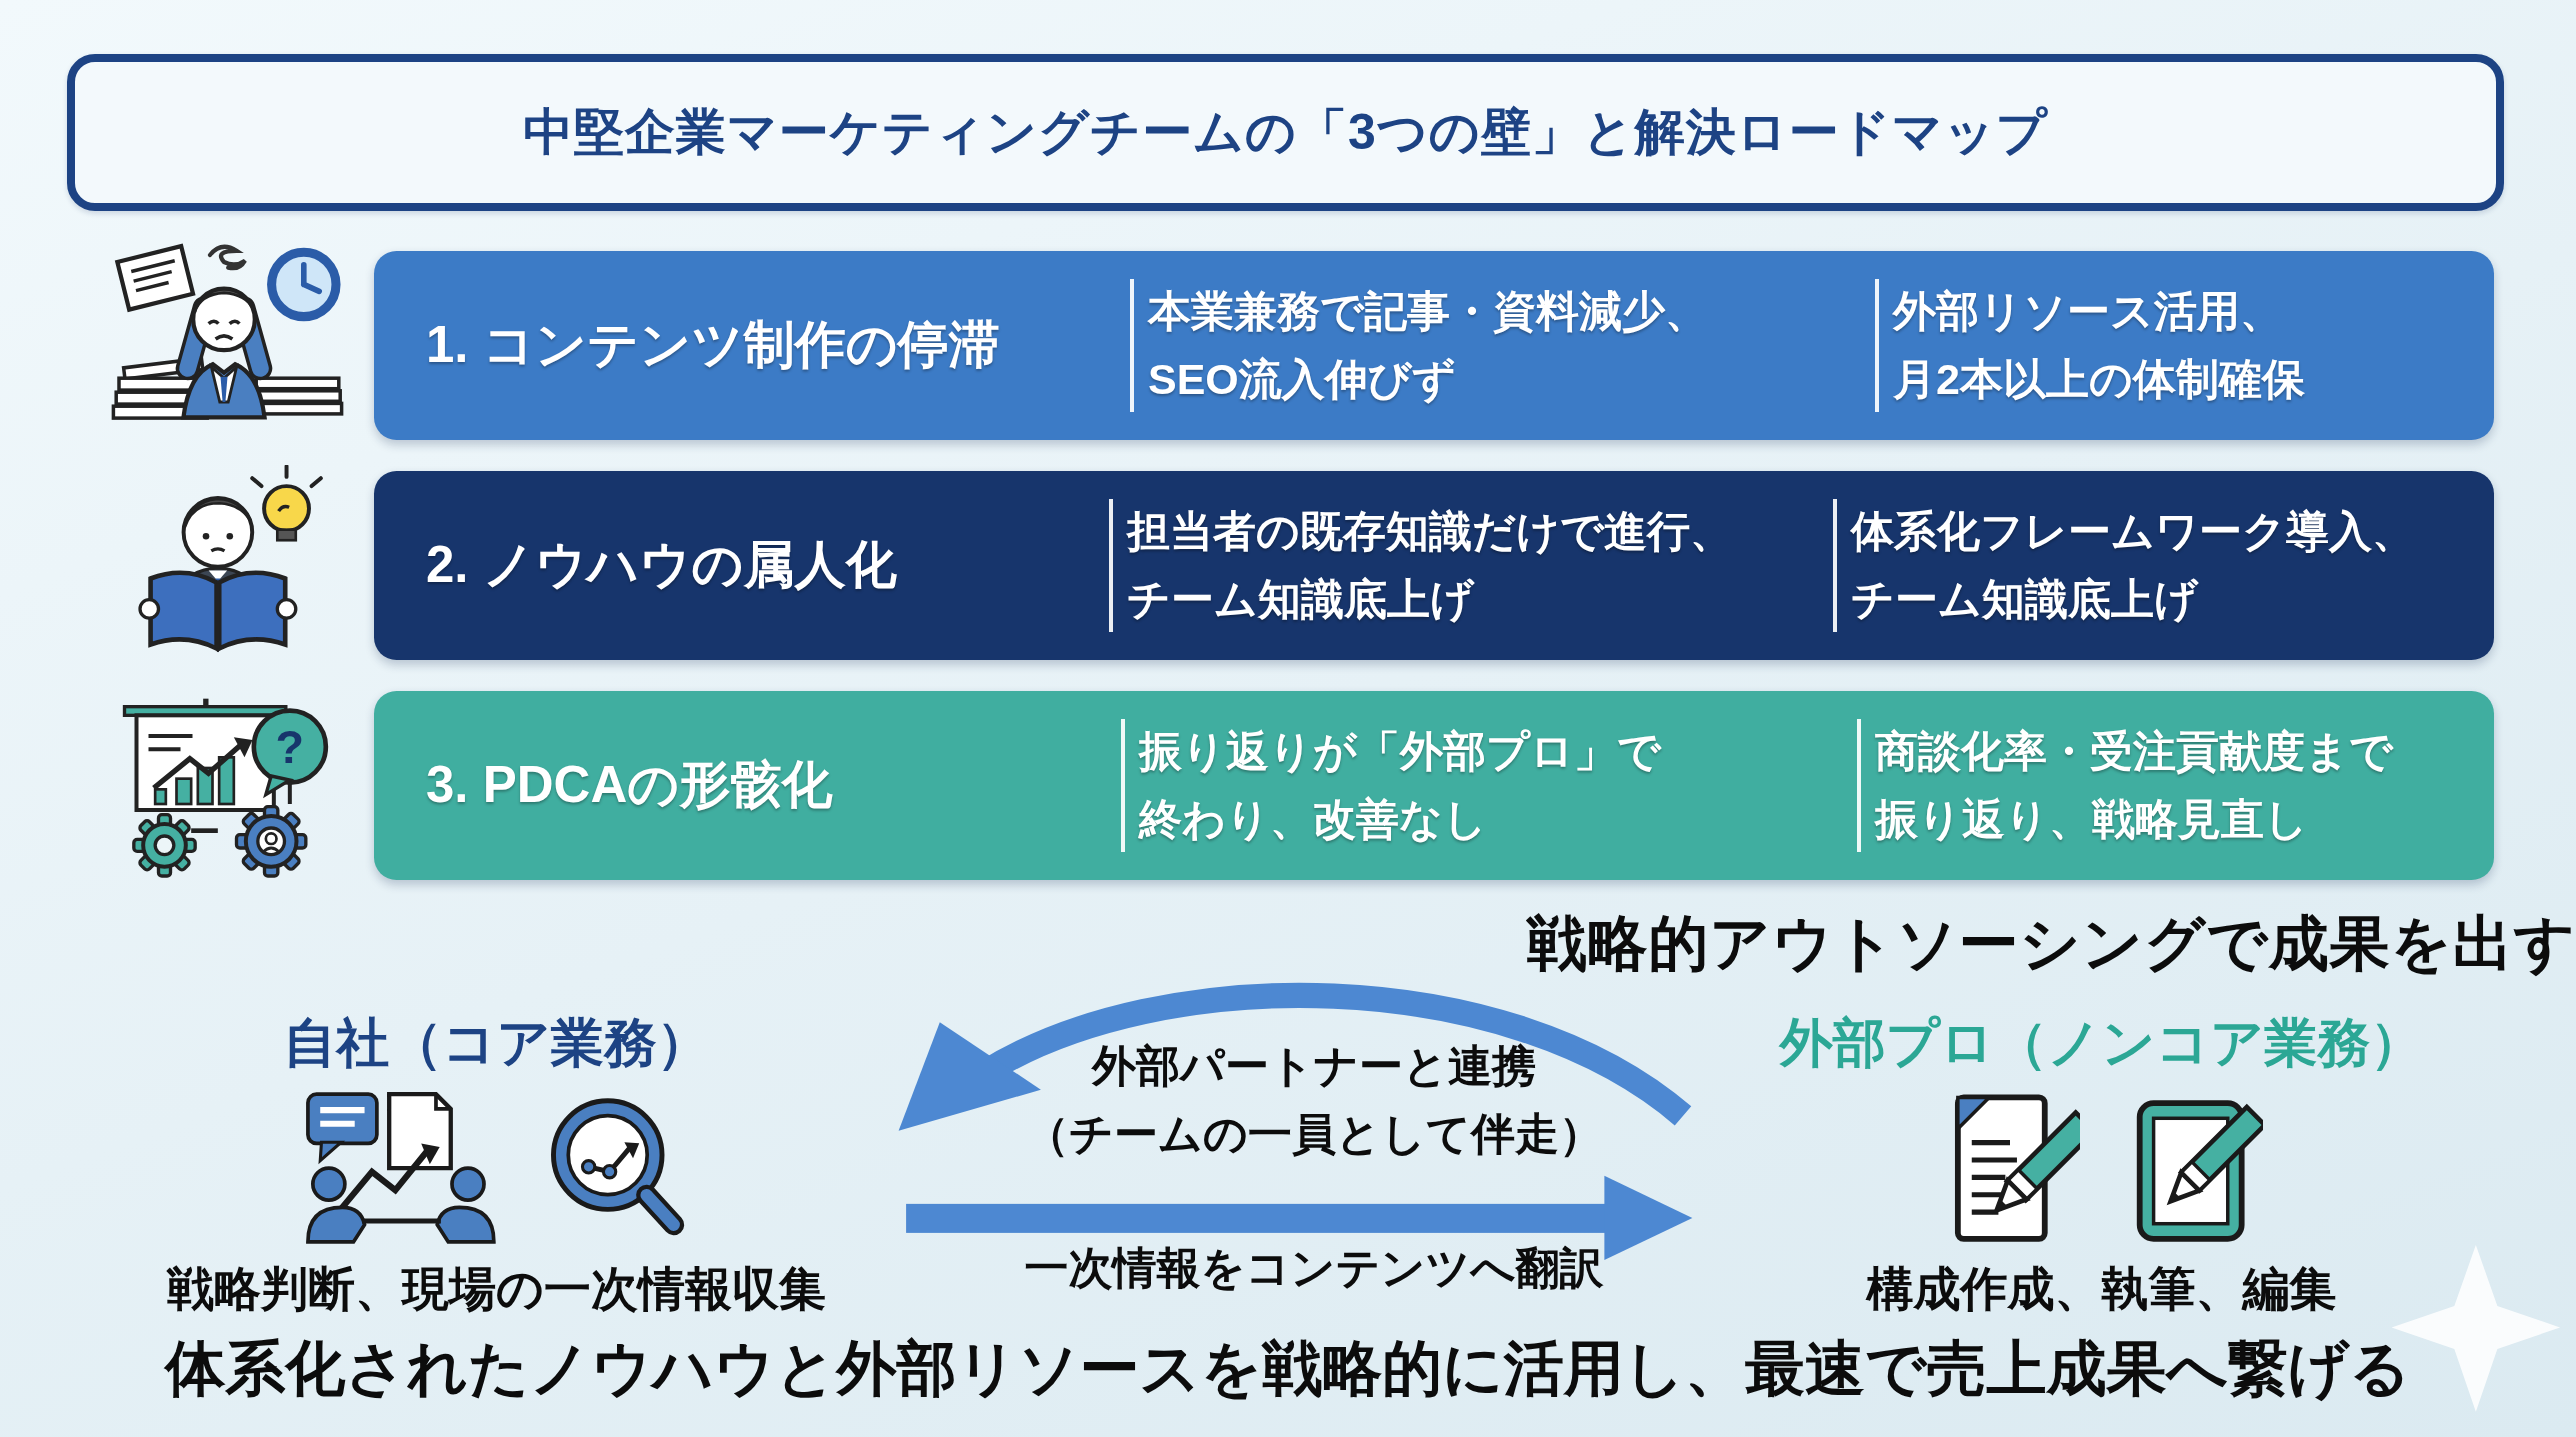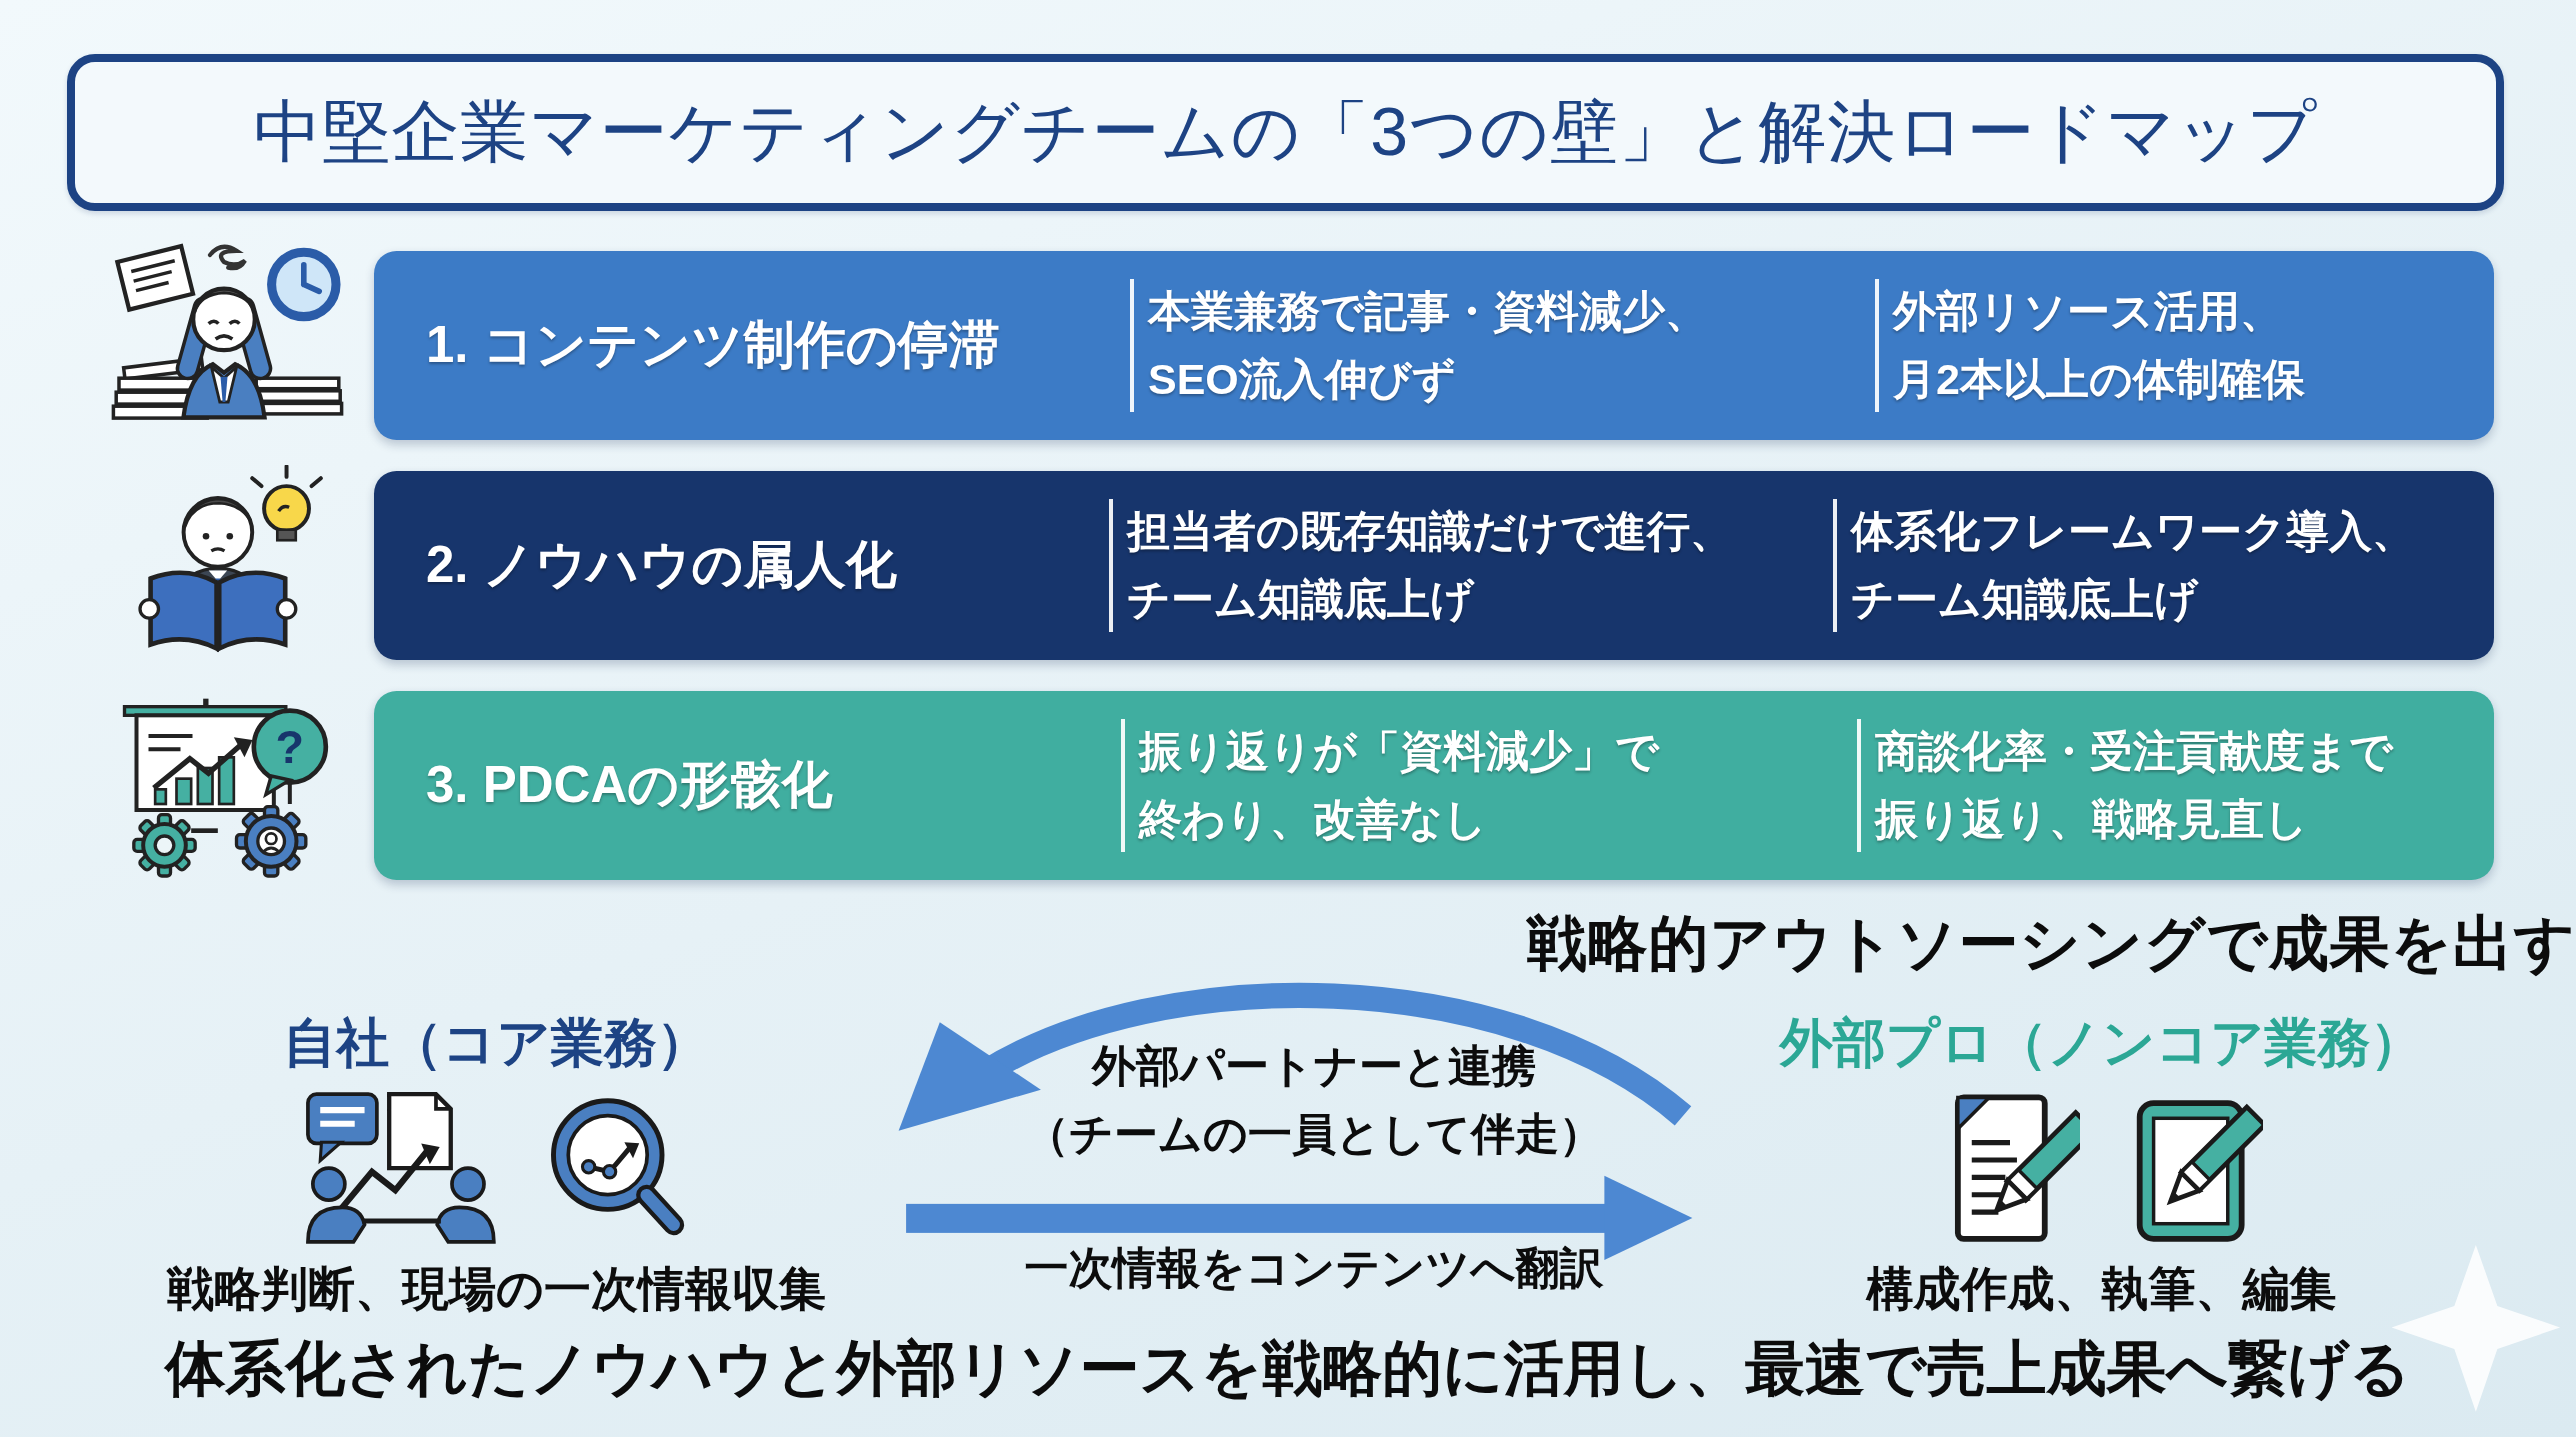--- a/index.html
+++ b/index.html
@@ -33,22 +33,22 @@
     left: 67px; top: 54px;
     width: 2437px; height: 157px;
     background: #f3f9fc;
     border: 8.4px solid #1d4384;
     border-radius: 28px;
     display: flex; align-items: center; justify-content: center;
     z-index: 2;
     box-shadow: 0 2.8px 5.6px rgba(20,50,100,.15);
   }
   .title-box h1 {
-    font-size: 68px;
-    font-weight: normal;
+    font-size: 50px;
+    font-weight: bold;
     color: #1d4384;
     letter-spacing: 0.9px;
     white-space: nowrap;
   }
 
   
   .wall {
     position: absolute;
     left: 374px;
     width: 2120px; height: 189px;
@@ -200,21 +200,21 @@
       <span class="ln">体系化フレームワーク導入、</span>
       <span class="ln">チーム知識底上げ</span>
     </div>
   </section>
 
   <section class="wall r3" style="background-color: rgb(64, 174, 160); gap: 12px;">
     <div class="cell c1">
       <span class="ln">3. PDCAの形骸化</span>
     </div>
     <div class="cell c2">
-      <span class="ln">振り返りが「資料減少」で</span>
+      <span class="ln">振り返りが「外部プロ」で</span>
       <span class="ln">終わり、改善なし</span>
     </div>
     <div class="cell c3">
       <span class="ln">商談化率・受注貢献度まで</span>
       <span class="ln">振り返り、戦略見直し</span>
     </div>
   </section>
 
   <div class="wall-icon i1">
     <svg width="292" height="210" viewBox="0 0 340 300">

